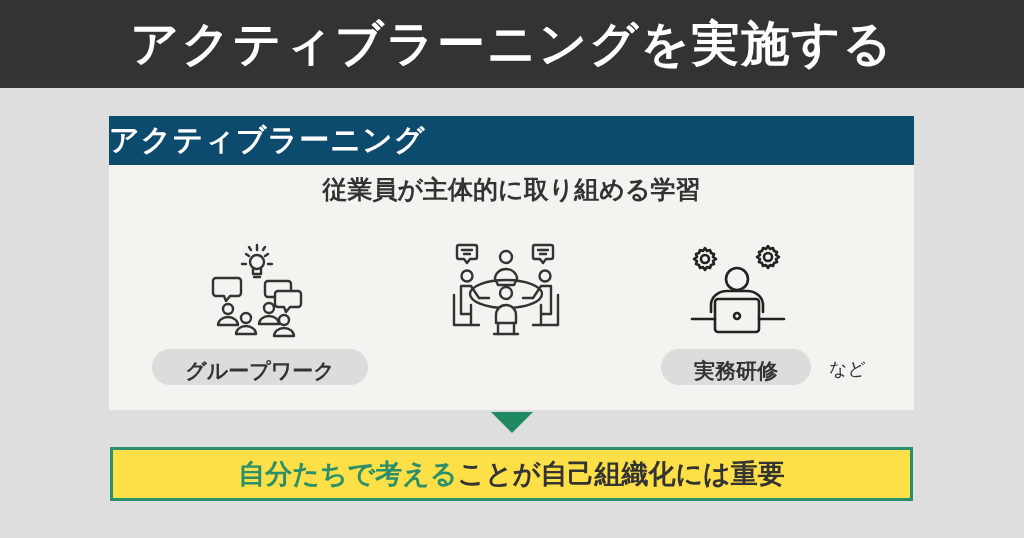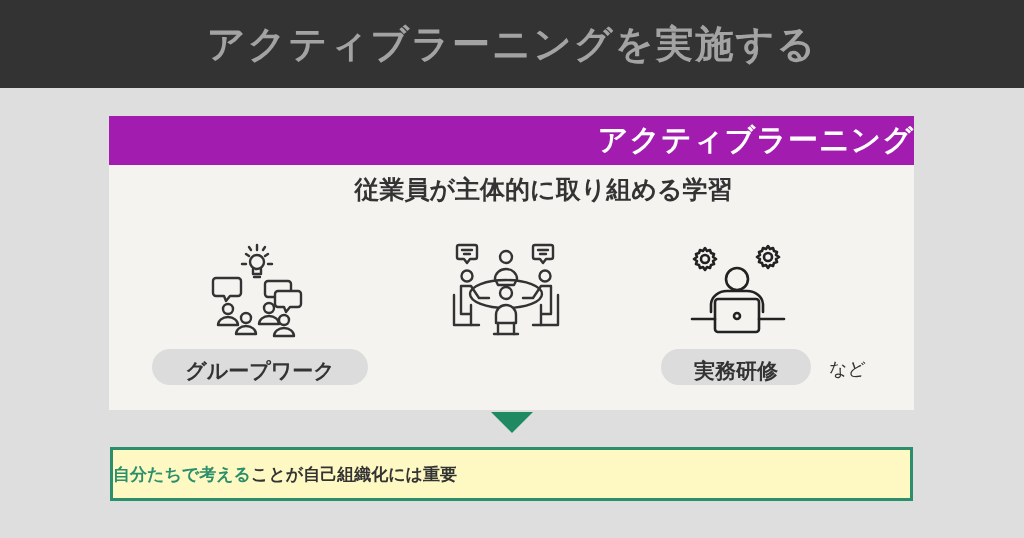--- a/index.html
+++ b/index.html
@@ -8,54 +8,54 @@
     background:#dedede;
     font-family: "DejaVu Sans", "Liberation Sans", sans-serif;
     position:relative;
   }
   .topbar {
     position:absolute; left:0; top:0; width:1024px; height:88px;
     background:#333333;
     display:flex; align-items:center; justify-content:center;
   }
   .topbar h1 {
-    margin:0; color:#a3a3a3; font-size:38px; font-weight:bold; letter-spacing:2px;
+    margin:0; color:#ffffff; font-size:48px; font-weight:bold; letter-spacing:2px;
   }
   .green-head {
     position:absolute; left:109px; top:116px; width:805px; height:49px;
-    background:#a21caf;
-    display:flex; align-items:center; justify-content:flex-end;
+    background:#0c4a6e;
+    display:flex; align-items:center; justify-content:flex-start;
   }
   .green-head span { color:#fff; font-size:30px; font-weight:bold; letter-spacing:1px; }
   .panel {
     position:absolute; left:109px; top:165px; width:805px; height:245px;
     background:#f4f3f0;
   }
   .subtitle {
     position:absolute; left:0; top:8px; width:100%; text-align:center;
-    font-size:25px; font-weight:bold; color:#333;padding-left:32px;
+    font-size:25px; font-weight:bold; color:#333;
   }
   .item { position:absolute; top:75px; display:flex; flex-direction:column; align-items:center; }
   .item svg { display:block; }
   .pill {
     position:absolute; height:36px; border-radius:18px; background:#dcdcdc;
     display:flex; align-items:flex-end; justify-content:center;
     font-size:21px; font-weight:bold; color:#333;
   }
   .etc { position:absolute; font-size:18px; font-weight:normal; color:#333; }
   .arrow {
     position:absolute; left:491px; top:412px; width:0; height:0;
     border-left:21px solid transparent; border-right:21px solid transparent;
     border-top:21px solid #1f8a62;
   }
   .bottom {
     position:absolute; left:110px; top:447px; width:797px; height:48px;
-    background:#fef9c3; border:3px solid #2a8f6a;
-    display:flex; align-items:center; 
-    font-size:17px; font-weight:bold; color:#333;
+    background:#fde047; border:3px solid #2a8f6a;
+    display:flex; align-items:center; justify-content:center;
+    font-size:27px; font-weight:bold; color:#333;
   }
   .bottom .hl { color:#2a8f6a; }
 </style>
 </head>
 <body>
 
 <div class="topbar">
   <h1>アクティブラーニングを実施する</h1>
 </div>
 

